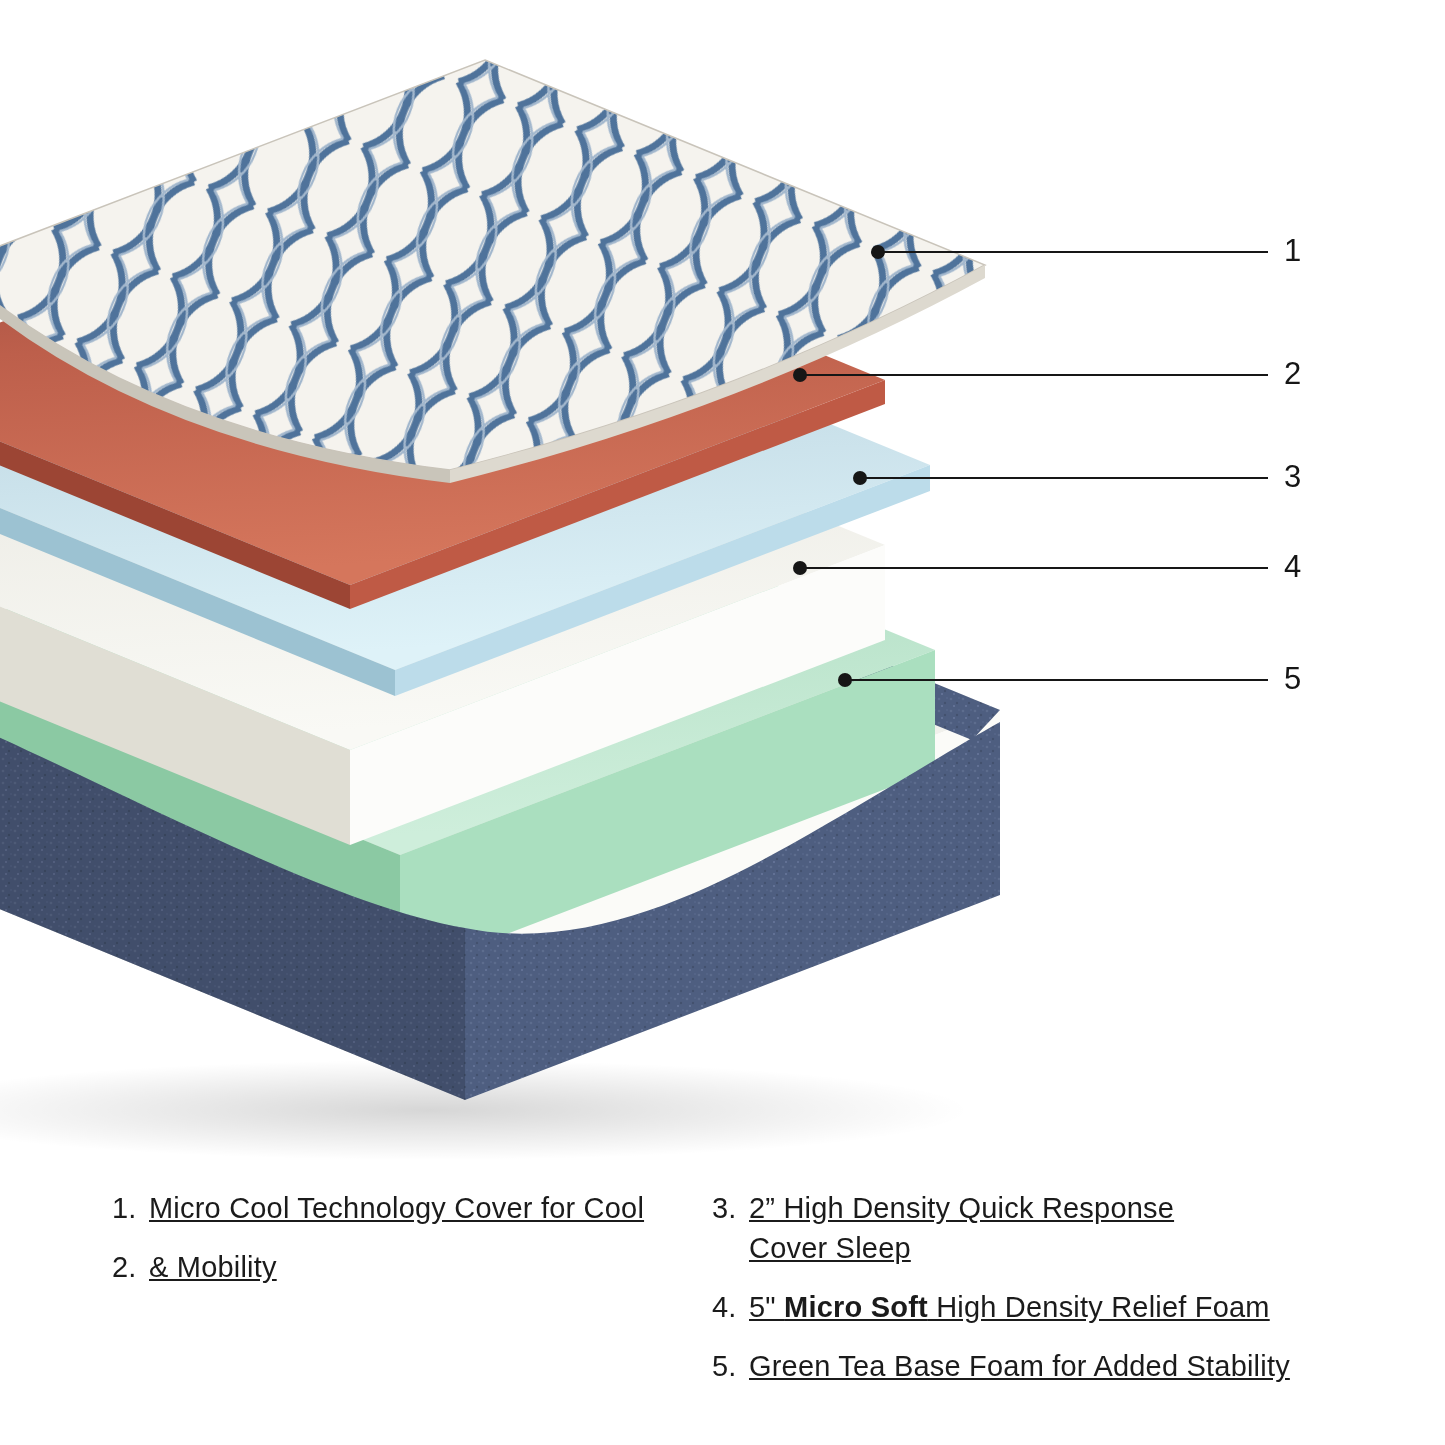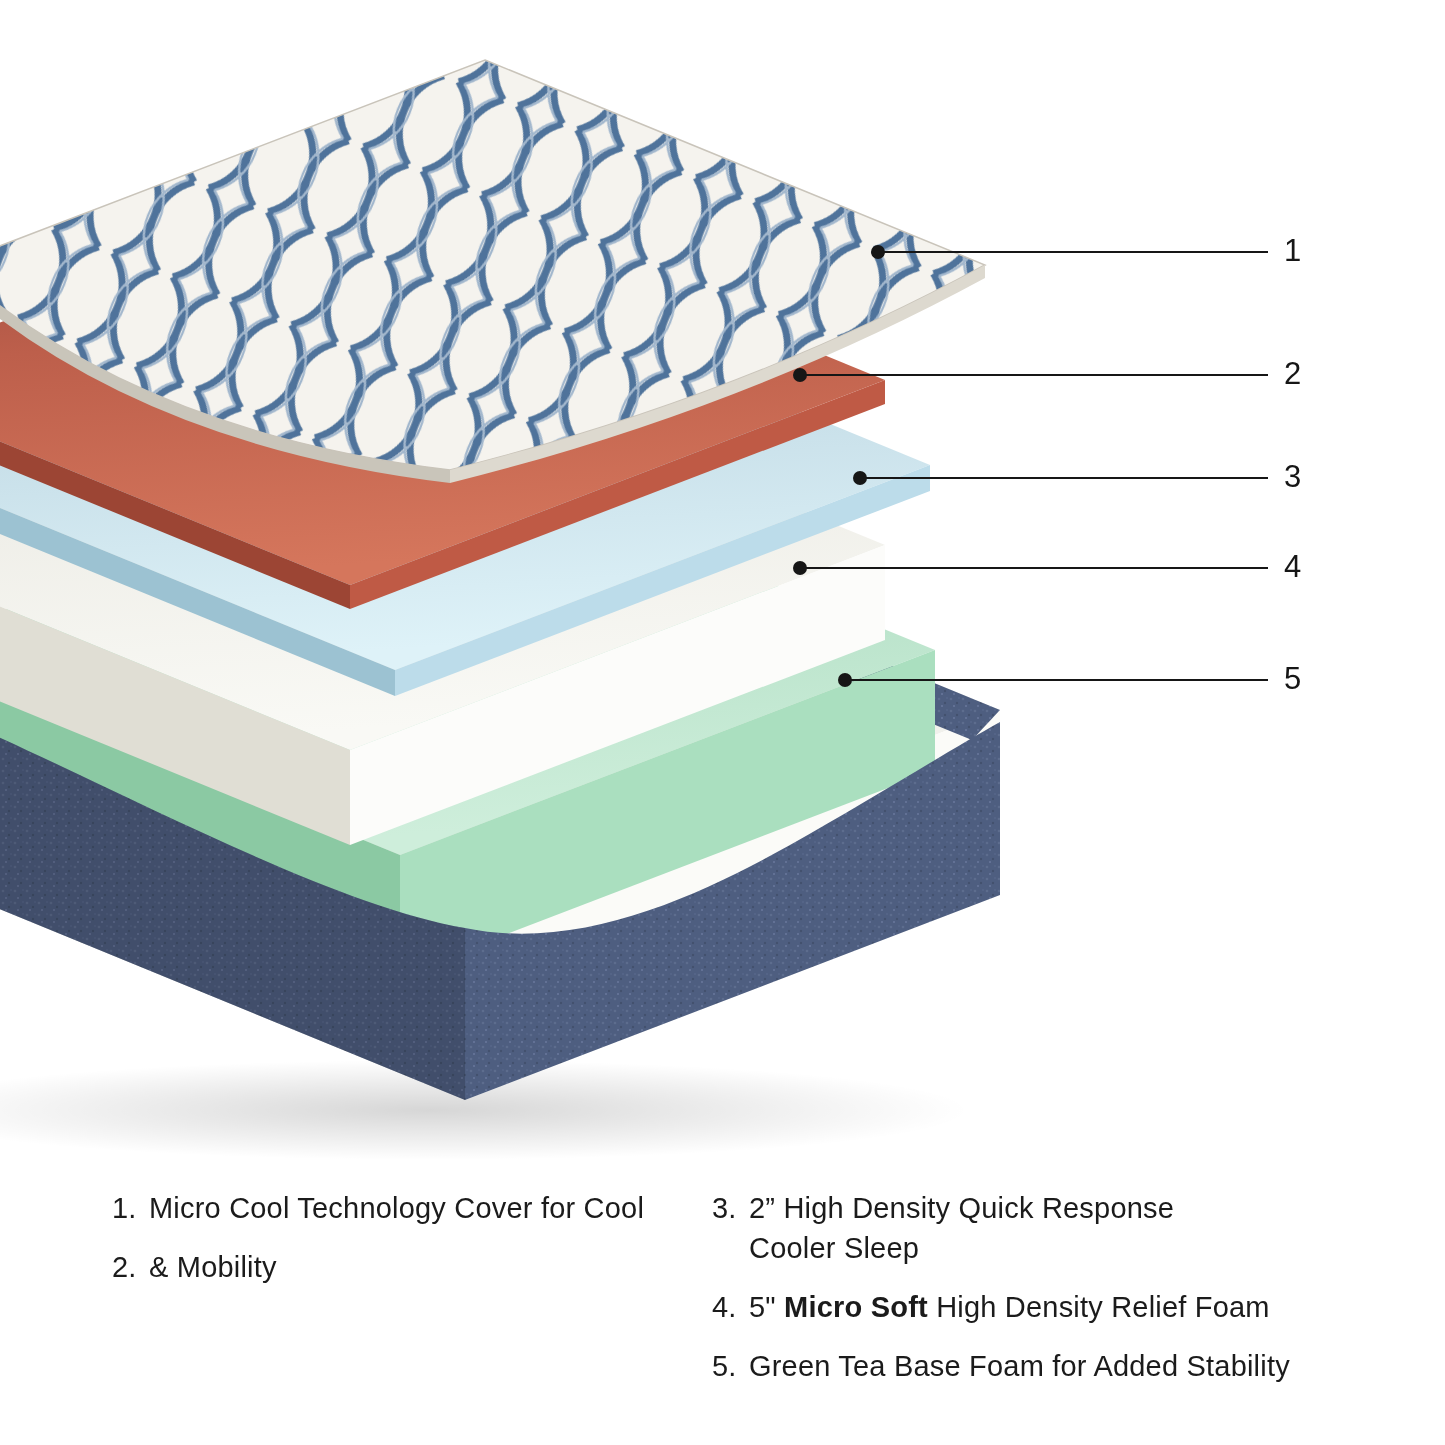--- a/index.html
+++ b/index.html
@@ -20,21 +20,21 @@
   .c3{top:478px;left:860px;} .c3 .line{width:408px;} .c3 .num{left:424px;}
   .c4{top:568px;left:800px;} .c4 .line{width:468px;} .c4 .num{left:484px;}
   .c5{top:680px;left:845px;} .c5 .line{width:423px;} .c5 .num{left:439px;}
 
   
   .legend-col{position:absolute;font-size:29px;line-height:40px;letter-spacing:.2px;}
   .legend-left{left:112px;top:1188px;width:580px;}
   .legend-right{left:712px;top:1188px;width:640px;}
   .legend-item{display:flex;margin-bottom:19px;}
   .li-num{flex:none;width:37px;}
-  .li-text{flex:1;}
+  .li-text{flex:1;text-decoration:underline;}
   .b{font-weight:bold;}
 </style>
 </head>
 <body>
 
 <div class="stage">
 
   <svg class="mattress" width="1445" height="1445" viewBox="0 0 1445 1445">
     <defs>
       <pattern id="coverPat" width="64" height="96" patternUnits="userSpaceOnUse" patternTransform="rotate(22)">
@@ -161,21 +161,21 @@
         <div>&amp; Mobility</div>
       </span>
     </div>
   </div>
 
   <div class="legend-col legend-right">
     <div class="legend-item">
       <span class="li-num">3.</span>
       <span class="li-text">
         <div>2” High Density Quick Response</div>
-        <div>Cooler Sleep</div>
+        <div>Cover Sleep</div>
       </span>
     </div>
     <div class="legend-item">
       <span class="li-num">4.</span>
       <span class="li-text"><span>5" </span><span class="b">Micro Soft</span><span> High Density Relief Foam</span></span>
     </div>
     <div class="legend-item">
       <span class="li-num">5.</span>
       <span class="li-text">
         <div>Green Tea Base Foam for Added Stability</div>

